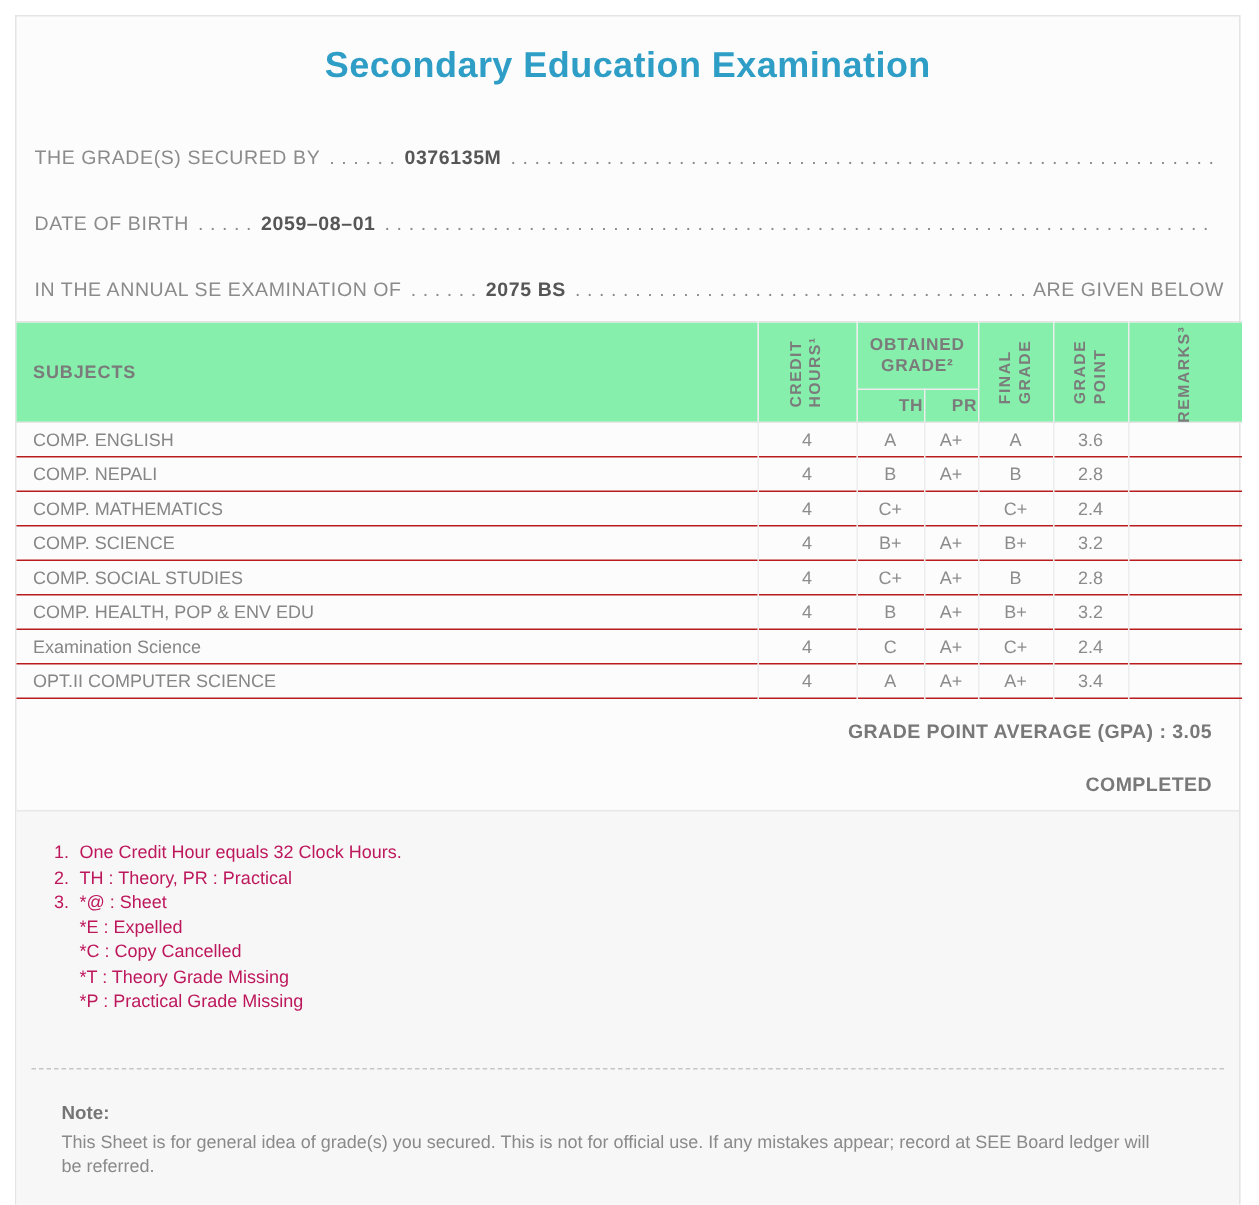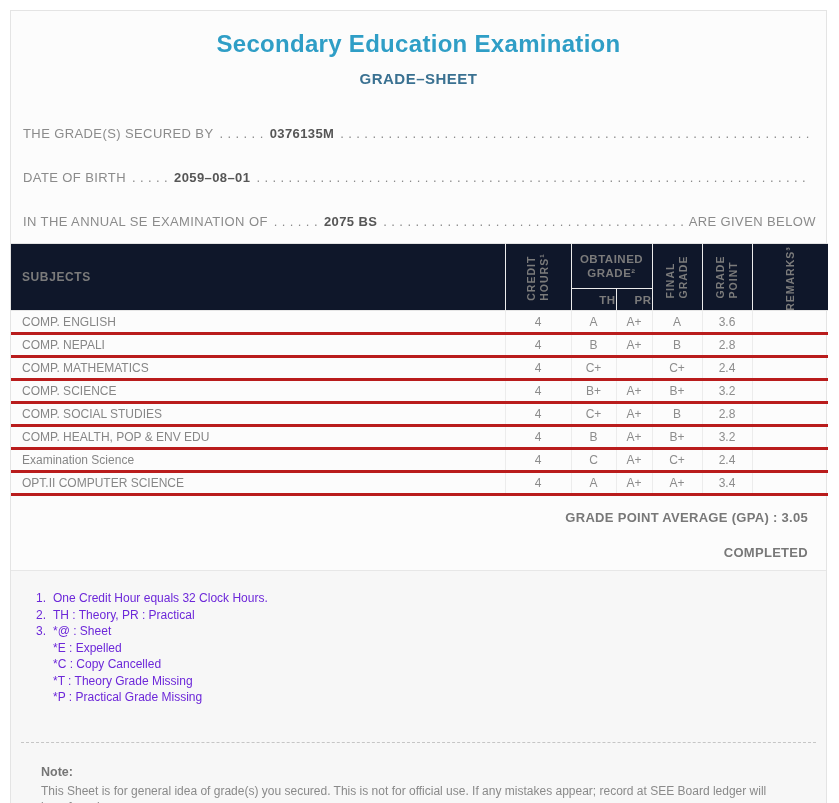--- a/index.html
+++ b/index.html
@@ -33,61 +33,60 @@
   .info-dots { margin: 0 6px; flex: 0 0 auto; }
   .info-value { font-weight: bold; color: #565656; flex: 0 0 auto; }
   .info-fill { flex: 1 1 auto; overflow: hidden; margin-left: 6px; }
   .info-trailing { margin-left: 6px; flex: 0 0 auto; }
 
   table.grade-table {
     width: 100%; border-collapse: collapse; table-layout: fixed;
     border-top: 1px solid #e3e3e3;
   }
   thead { border-bottom: 1px solid #e6e6e6; }
-  thead th { background: #0f172a; font-weight: bold; color: #7b7b7b; }
+  thead th { background: #86efac; font-weight: bold; color: #7b7b7b; }
   .hrow1 { height: 45px; }
   .hrow2 { height: 22px; }
   thead th, tbody td { border-left: 1px solid #ececec; vertical-align: middle; }
   .hrow1 th:first-child, tbody td:first-child { border-left: none; }
   .th-subjects { text-align: left; padding-left: 11px; font-size: 12px; letter-spacing: 0.6px; }
   .th-obtained { text-align: center; border-bottom: 1px solid #ececec; }
   .th-obtained span { font-size: 11.5px; letter-spacing: 0.5px; white-space: pre-line; line-height: 14px; display: inline-block; }
   .th-sub { text-align: right; font-size: 11.5px; letter-spacing: 0.5px; }
   .th-vert { text-align: center; }
   .vtext {
     display: inline-block; transform: rotate(-90deg);
     font-size: 10.5px; letter-spacing: 1px; line-height: 13px;
     white-space: pre-line; text-align: left;
   }
-  tbody tr { height: 23px; border-bottom: 3px solid #b91c1c; }
+  tbody tr { height: 23px; border-bottom: 1px solid #b91c1c; }
   tbody td { font-size: 12px; color: #8c8c8c; text-align: center; }
   td.cell-subject { text-align: left; padding-left: 11px; color: #868686; }
 
   .summary { text-align: right; padding-right: 18px; font-weight: bold; color: #787878; font-size: 13px; letter-spacing: 0.3px; }
   .summary .gpa { margin-top: 14px; line-height: 16px; }
   .summary .status { margin-top: 19px; line-height: 16px; }
 
   .footer {
     margin-top: 9px; background: #f7f7f7; border-top: 1px solid #e7e7e7;
     height: 320px; padding-top: 19px;
   }
-  .fn-line { font-size: 12px; color: #6d28d9; line-height: 16.5px; padding-left: 25px; }
+  .fn-line { font-size: 12px; color: #be185d; line-height: 16.5px; padding-left: 25px; }
   .fn-num { display: inline-block; width: 17px; }
   .fn-sub { padding-left: 42px; }
   .divider { border-top: 1px dashed #c6c6c6; margin: 36px 10px 0 10px; height: 0; }
   .note { margin: 21px 45px 0 30px; font-size: 12px; color: #8a8a8a; line-height: 16px; }
   .note-heading { font-weight: bold; color: #757575; font-size: 12.5px; margin-bottom: 3px; }
 </style>
 </head>
 <body>
 
 <div class="page">
 
   <div class="title">Secondary Education Examination</div>
-  <div class="subtitle">GRADE–SHEET</div>
 
   <div class="info">
     <div class="info-line">
       <span class="info-label">THE GRADE(S) SECURED BY</span>
       <span class="info-dots">. . . . . .</span>
       <span class="info-value">0376135M</span>
       <span class="info-fill">. . . . . . . . . . . . . . . . . . . . . . . . . . . . . . . . . . . . . . . . . . . . . . . . . . . . . . . . . . . . . . . . . . . . . . . . . . . . . . . . . . . . . . . . . . . . . . . . . . . . . . . . . . . . . . . .</span>
       <span class="info-trailing"></span>
     </div>
     <div class="info-line">

